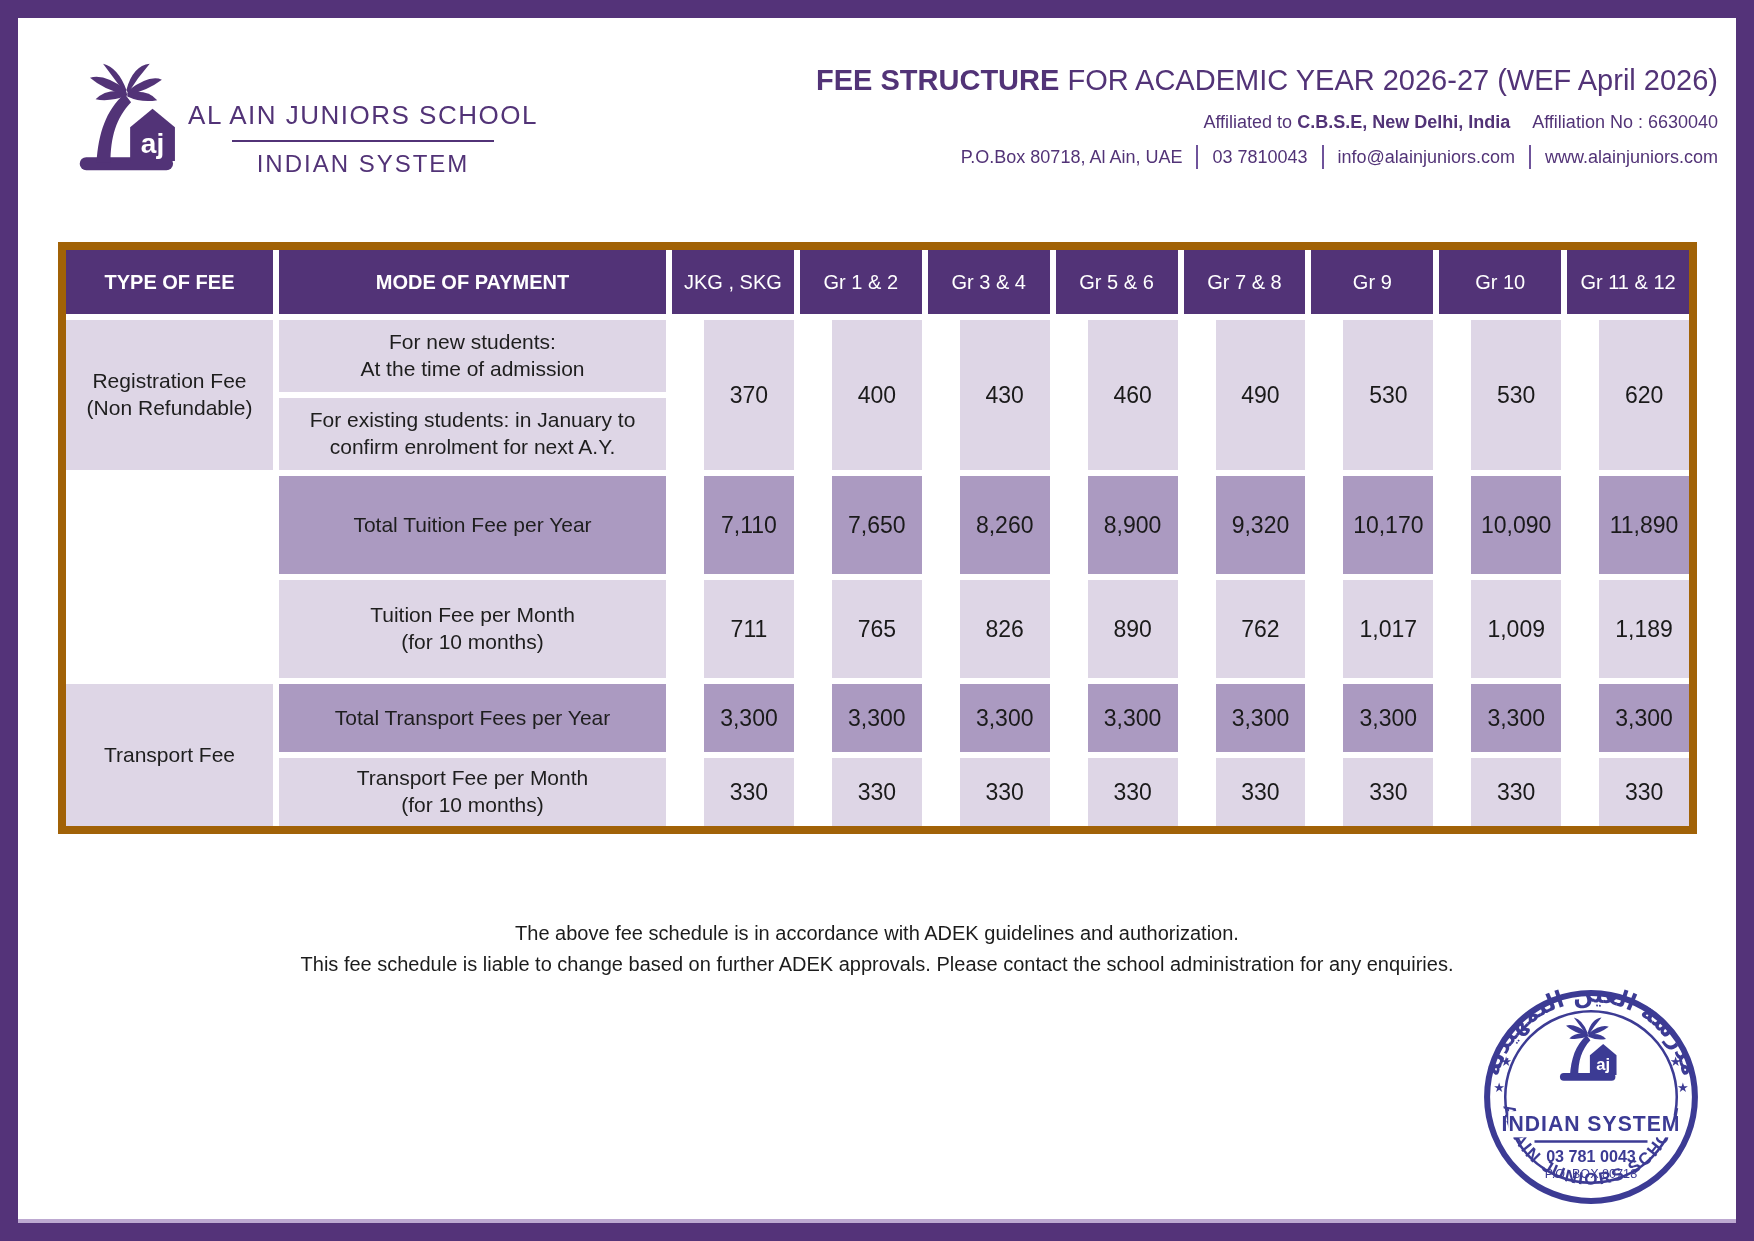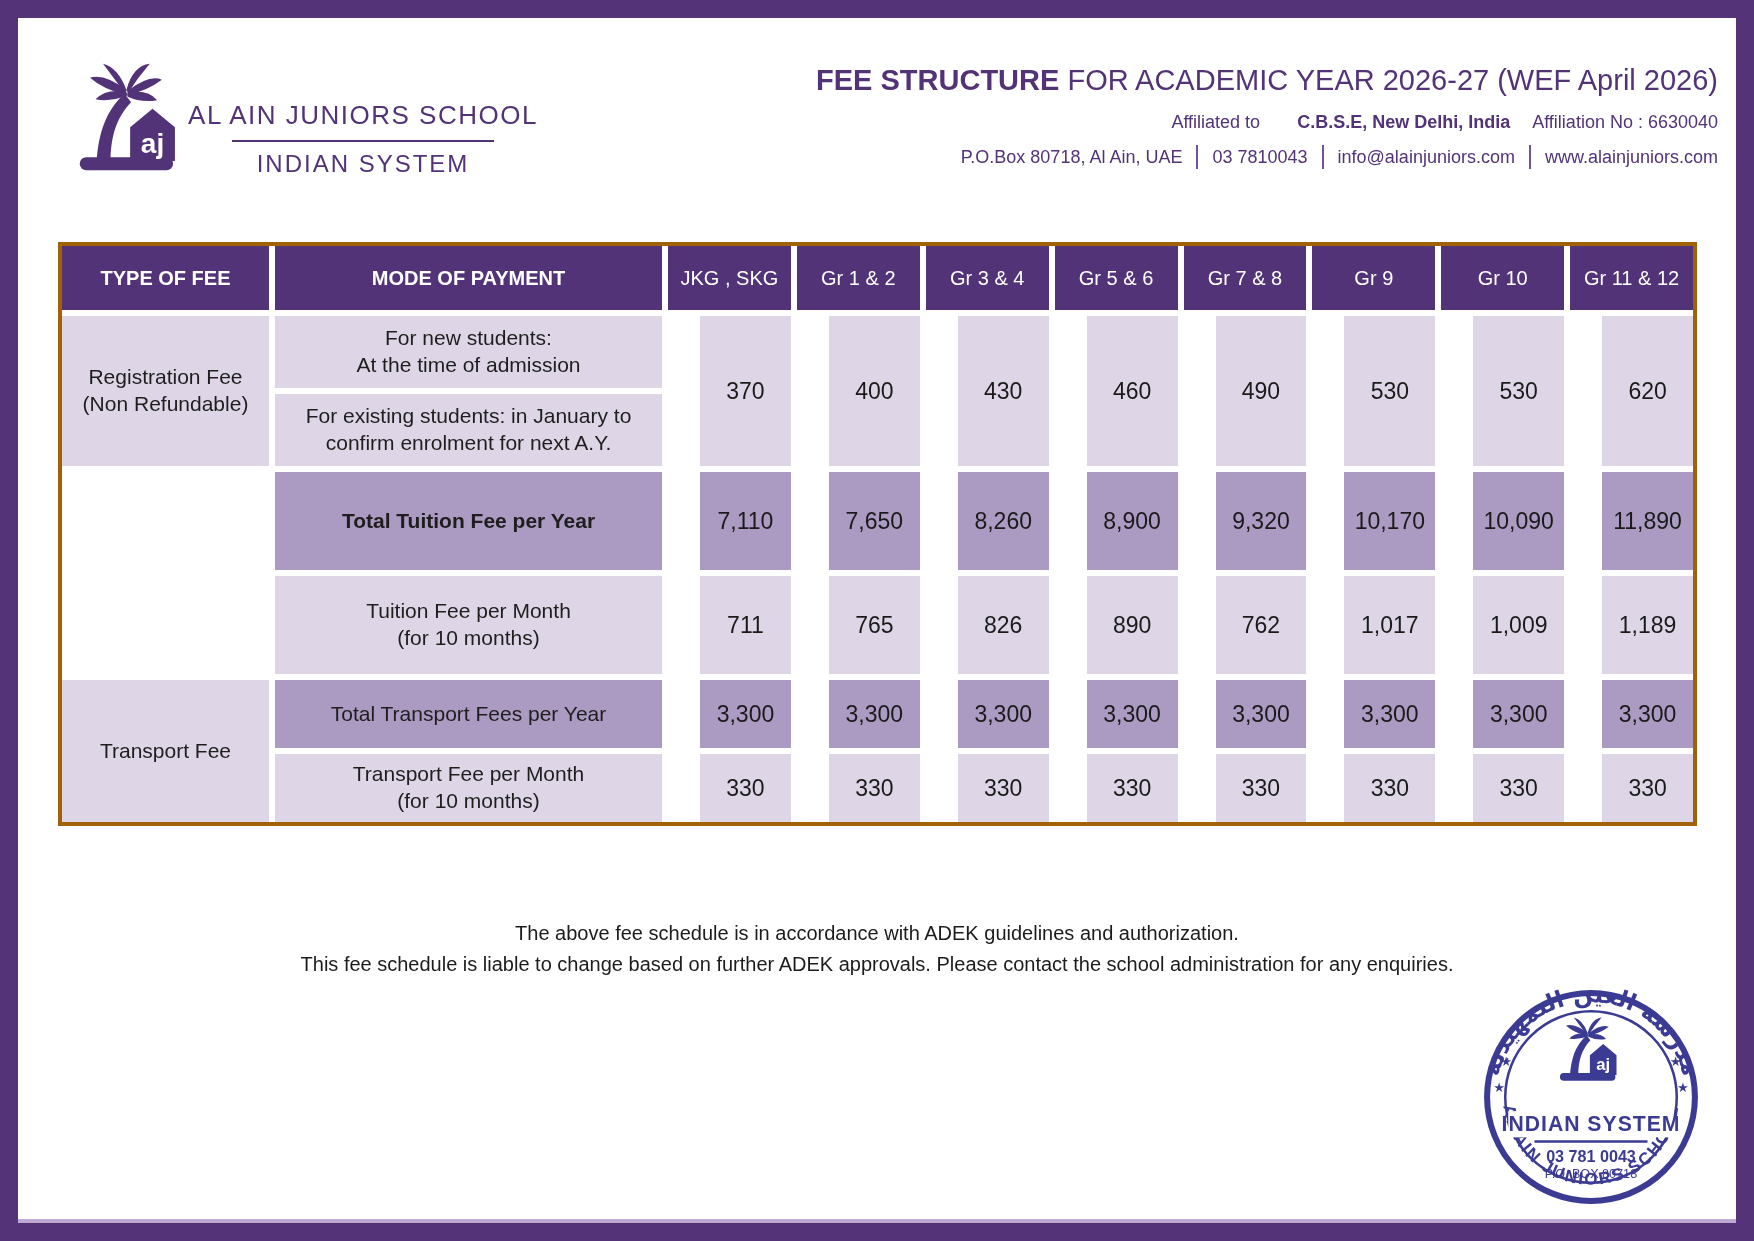--- a/index.html
+++ b/index.html
@@ -21,44 +21,44 @@
   .logo-main { position:absolute; left:58px; top:40px; width:112px; height:120px; color:#523377; }
   .brand-block { position:absolute; left:160px; top:82px; width:370px; text-align:center; color:#523377; }
   .school-name { font-size:26px; letter-spacing:1.5px; white-space:nowrap; }
   .brand-underline { width:262px; height:0; border-bottom:2px solid #523377; margin:9px auto 8px auto; }
   .system-name { font-size:24px; letter-spacing:2px; white-space:nowrap; }
 
   .head-right { position:absolute; right:18px; top:46px; text-align:right; color:#523377; }
   .doc-title { font-size:29px; white-space:nowrap; }
   .doc-title b { font-weight:bold; }
   .affil-line { margin-top:15px; font-size:18px; }
-  .affil-line b { font-weight:bold;margin-left:32px; }
+  .affil-line b { font-weight:bold; }
   .affil-no { margin-left:22px; }
   .contact-line { margin-top:12px; font-size:18px; display:flex; justify-content:flex-end; align-items:center; }
   .vsep { display:inline-block; width:0; height:24px; border-left:2px solid #6f539b; margin:0 14px; }
 
   
   .fee-table {
     position:absolute; left:40px; top:224px; width:1639px;
-    border:4px solid #a16207; background:#ffffff;
+    border:8px solid #a16207; background:#ffffff;
   }
   .grid {
     display:grid;
     grid-template-columns:207px 387px repeat(8, 1fr);
     grid-template-rows:64px 72px 72px 98px 98px 68px 68px;
     gap:6px;
     background:#ffffff;
   }
   .cell { display:flex; flex-direction:column; align-items:center; justify-content:center; text-align:center; }
   .head  { background:#523377; color:#ffffff; font-size:20px; }
   .head.bold { font-weight:bold; }
   .light { background:#ded6e6; }
   .hl    { background:#ab9ac1; }
   .label { font-size:21px; color:#1e1e1e; line-height:1.28; }
-  .label.bold { font-weight:bold; }
+  .label.bold { font-weight:normal; }
   .value { font-size:23px; color:#1a1a1a;margin-left:32px; }
   .pad   { padding:0 20px; }
 
   
   .notes { position:absolute; left:0; right:0; top:900px; text-align:center; color:#1c1c1c; }
   .notes div { font-size:20px; line-height:31px; }
 
   
   .stamp { position:absolute; left:1460px; top:966px; width:226px; height:226px; }
 

